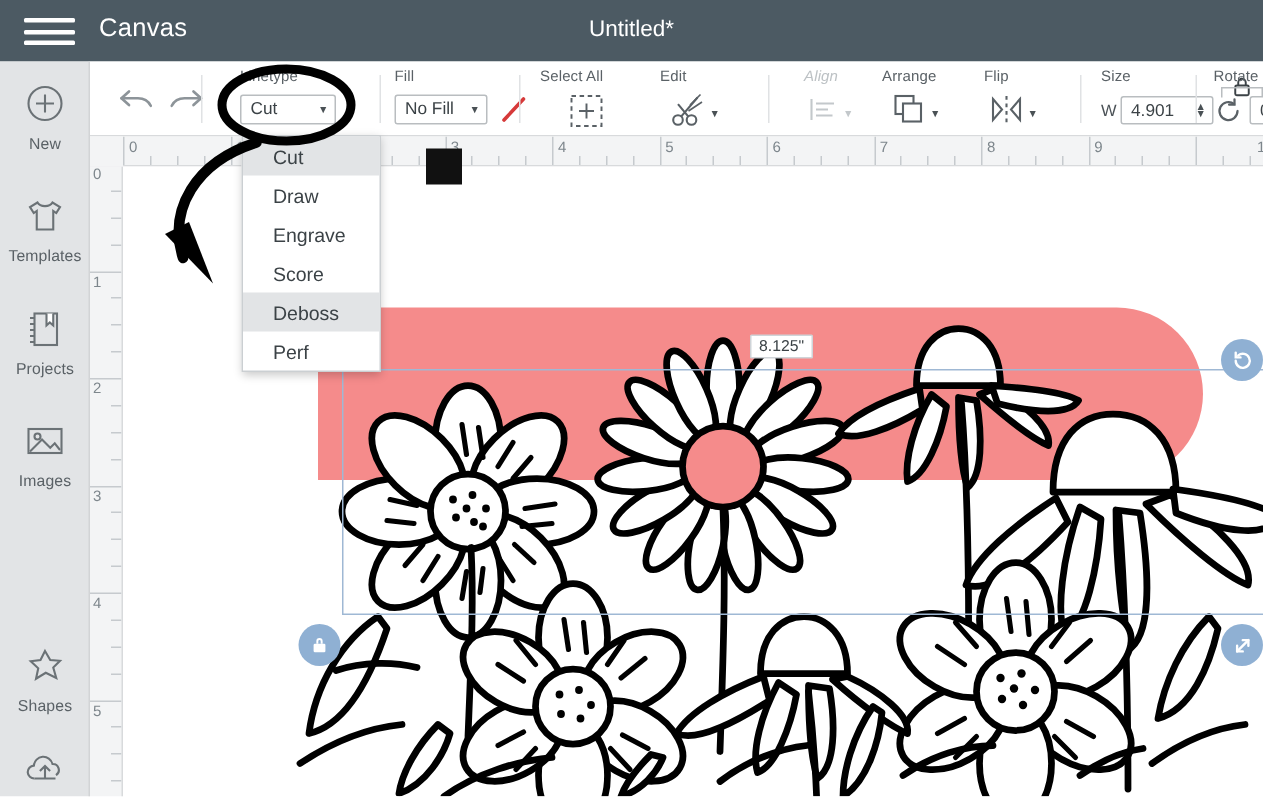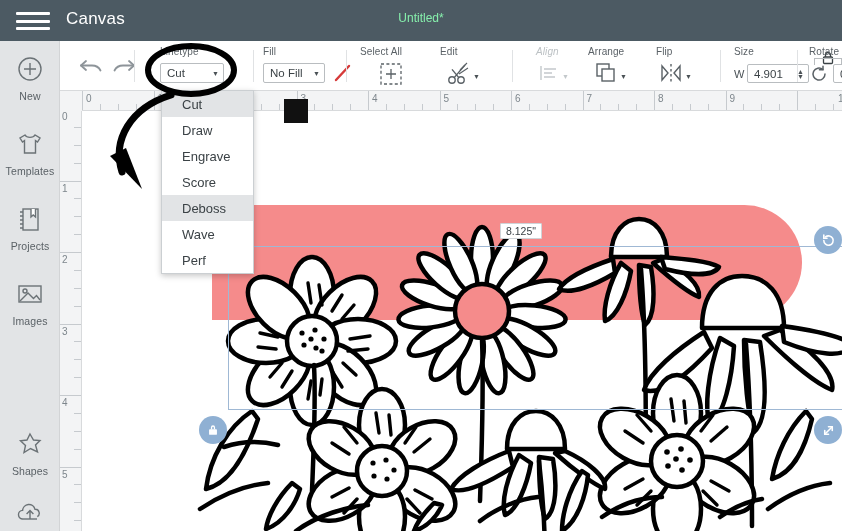--- a/index.html
+++ b/index.html
@@ -21,21 +21,21 @@
     display:flex; flex-direction:column; justify-content:space-between; padding:3px 0;
     cursor:pointer;
   }
   #hamburger i { display:block; height:3px; background:#fff; border-radius:1px; }
   #canvas-label {
     position:absolute; left:66px; top:9px;
     font-size:17px; letter-spacing:.2px; color:#fff;
   }
   #doc-title {
     position:absolute; left:0; top:11px; width:842px; text-align:center;
-    font-size:12px; color:#86efac;
+    font-size:15px; color:#ffffff;
   }
 
   
   #sidebar {
     position:absolute; left:0; top:41px; width:60px; height:490px;
     background:#e2e4e6; border-right:1px solid #d2d4d6;
   }
   .side-item {
     position:absolute; left:0; width:60px; height:66px;
     display:flex; flex-direction:column; align-items:center; justify-content:flex-start;
@@ -651,21 +651,20 @@
     </svg>
   </div>
 </div>
 
 <div id="menu">
     <div class="mi hl">Cut</div>
     <div class="mi">Draw</div>
     <div class="mi">Engrave</div>
     <div class="mi">Score</div>
     <div class="mi hl">Deboss</div>
-    <div class="mi">Wave</div>
     <div class="mi">Perf</div>
   </div>
 
 <svg id="annot" viewBox="0 0 842 531">
   <ellipse cx="191" cy="70" rx="43" ry="24" fill="none" stroke="#000" stroke-width="6"></ellipse>
   <path d="M171 95 C130 108 112 140 122 172" fill="none" stroke="#000" stroke-width="7" stroke-linecap="round"></path>
   <path d="M110 156 L142 189 L126 148 Z" fill="#000"></path>
 </svg>
 
 </body></html>

